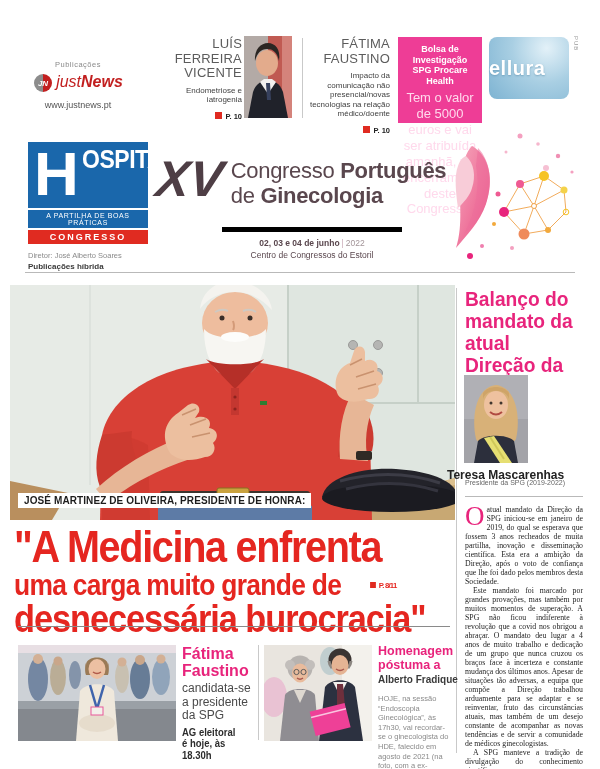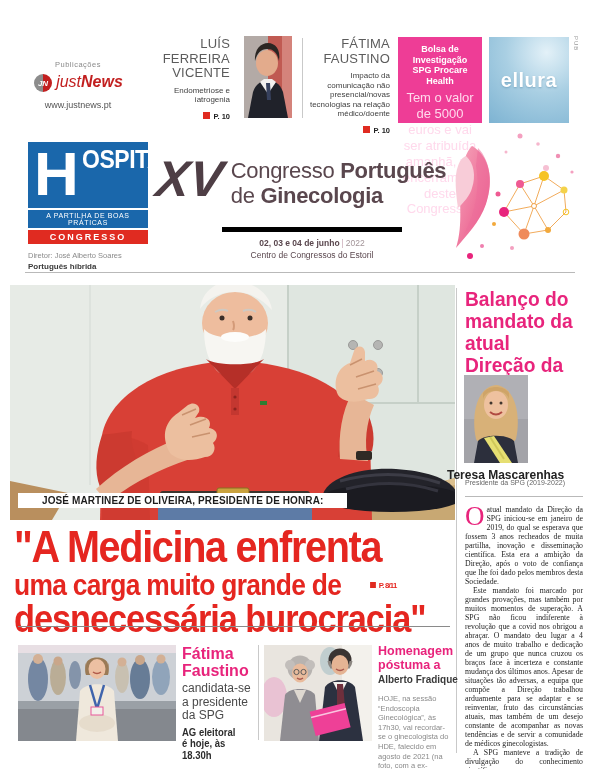--- a/index.html
+++ b/index.html
@@ -17,23 +17,23 @@
   .pub-url{font-size:9px;color:#555;margin-top:7px}
   .contrib{width:92px;text-align:right}
   .contrib-name{font-size:13px;line-height:1.12;color:#5c5c5c;letter-spacing:.2px}
   .contrib-topic{font-size:8px;line-height:1.2;color:#3f3f3f;margin-top:5px}
   .pageref{display:inline-flex;align-items:flex-start;gap:3px;font-size:7.5px;font-weight:bold;color:#222;margin-top:4px}
   .sq{display:inline-block;width:7px;height:7px;background:#e02b21}
   .vrule{width:1px;background:#c9c9c9}
   .bolsa{left:398px;top:37px;width:84px;height:86px;background:#ee3d96;color:#fff;text-align:center;padding:7px 5px}
   .bolsa-title{font-size:9px;font-weight:bold;line-height:1.18}
   .bolsa-body{font-size:13px;line-height:1.22;margin-top:4px;color:#ffd9ec}
-  .ellura{left:489px;top:37px;width:80px;height:86px;border-radius:0;
+  .ellura{left:489px;top:37px;width:80px;height:62px;border-radius:8px;
     background:radial-gradient(circle at 72% 18%, #e3f1f8 0%, #a9cfe3 45%, #7db3d2 100%);
-    display:flex;align-items:center;justify-content:center}
+    display:flex;align-items:center;justify-content:flex-start}
   .ellura-txt{color:#fff;font-size:20px;font-weight:bold;letter-spacing:.5px;text-shadow:0 1px 2px rgba(90,140,170,.6)}
   .publbl{left:573px;top:36px;font-size:6px;color:#999;letter-spacing:1px;writing-mode:vertical-rl}
 
   
   .hp-logo{left:28px;top:142px;width:120px}
   .hp-box{background:#1a67ab;height:66px;display:flex;padding:4px 6px 2px 6px;gap:3px}
   .hp-h{color:#fff;font-weight:bold;font-size:62px;line-height:56px}
   .hp-col{display:flex;justify-content:center}
   .hp-top{color:#fff;font-weight:bold;font-size:25px;line-height:26px;letter-spacing:-.5px;transform:scaleX(.92);transform-origin:left}
   .hp-bottom{color:#fff;font-weight:bold;font-size:25px;line-height:28px;letter-spacing:-.5px;transform:scaleX(.92);transform-origin:left}
@@ -48,21 +48,21 @@
   .ctitle{font-size:22px;line-height:25px;letter-spacing:-.3px;margin-top:4px}
   .ctitle .b{font-weight:bold}
   .cdetails{left:222px;top:227px;width:180px;text-align:center;border-top:5px solid #000000;padding-top:6px;color:#5a474e}
   .cdates{font-size:8.5px;font-weight:bold}
   .cdates .sep{color:#c9a9b5;font-weight:normal;padding:0 2px}
   .cdates .yr{color:#a39599;font-weight:normal}
   .cvenue{font-size:8.5px;margin-top:2px}
   .hdiv{height:1px;background:#b9b9b9}
 
   
-  .kicker{left:18px;top:493px;background:#fff;padding:2px 24px;font-size:10px;font-weight:bold;color:#1d1d1d;letter-spacing:.1px}
+  .kicker{left:18px;top:493px;background:#fff;padding:2px 6px;font-size:10px;font-weight:bold;color:#1d1d1d;letter-spacing:.1px}
   .headline{left:14px;color:#e52620;font-weight:bold;transform:scaleX(.88);transform-origin:left top;white-space:nowrap}
   .hl1{top:521px;font-size:45px;letter-spacing:-1.5px}
   .hl2{top:568px;font-size:30px;letter-spacing:-.8px;display:flex;align-items:center;gap:34px}
   .hl3{top:597px;font-size:39px;letter-spacing:-1.2px}
   .hl-ref{display:inline-flex;align-items:center;gap:3px;font-size:8px;font-weight:bold;color:#e52620;transform:scaleX(1.1)}
   .hl-ref .sq{width:6px;height:6px}
 
   
   .rc-head{left:465px;top:288px;width:122px;font-size:20px;line-height:22px;font-weight:bold;color:#e8247c;transform:scaleX(.96);transform-origin:left top}
   .rc-capname{left:447px;top:468px;font-size:12px;font-weight:bold;color:#222}
@@ -95,21 +95,21 @@
       <svg width="20" height="20" viewBox="0 0 20 20">
         <path d="M10,1 A9,9 0 0 0 10,19 Z" fill="#8c8c8c"></path>
         <path d="M10,1 A9,9 0 0 1 10,19 Z" fill="#c21f1f"></path>
         <text x="10" y="13" font-size="8" font-weight="bold" font-style="italic" fill="#fff" text-anchor="middle">JN</text>
       </svg>
       <span class="jn-brand"><span>just</span><span class="b">News</span></span>
     </div>
     <div class="pub-url">www.justnews.pt</div>
   </div>
 
-  <div class="abs contrib" style="left:138px;top:37px">
+  <div class="abs contrib" style="left:150px;top:37px">
     <div class="contrib-name">LUÍS FERREIRA VICENTE</div>
     <div class="contrib-topic">Endometriose e iatrogenia</div>
     <div class="pageref">
         <span class="sq"></span>
         <span>P. 10</span>
       </div>
   </div>
 
   <svg class="abs" style="left:244px;top:36px" width="48" height="82" viewBox="0 0 48 82">
     <rect width="24" height="82" fill="#b3aaa6"></rect>
@@ -148,21 +148,21 @@
     <div class="hp-box">
       <div class="hp-h">H</div>
       <div class="hp-col">
         <div class="hp-top">OSPITAL</div>
         <div class="hp-bottom">Público</div>
       </div>
     </div>
     <div class="hp-tag">A PARTILHA DE BOAS PRÁTICAS</div>
     <div class="hp-band">CONGRESSO</div>
     <div class="hp-director">Diretor: José Alberto Soares</div>
-    <div class="hp-pub">Português híbrida</div>
+    <div class="hp-pub">Publicações híbrida</div>
     <div class="hp-date">3 de junho 2022</div>
   </div>
 
   <div class="abs congress">
     <div class="xv">XV</div>
     <div class="ctitle">
       <div><span>Congresso </span><span class="b">Português</span></div>
       <div><span>de </span><span class="b">Ginecologia</span></div>
     </div>
   </div>

